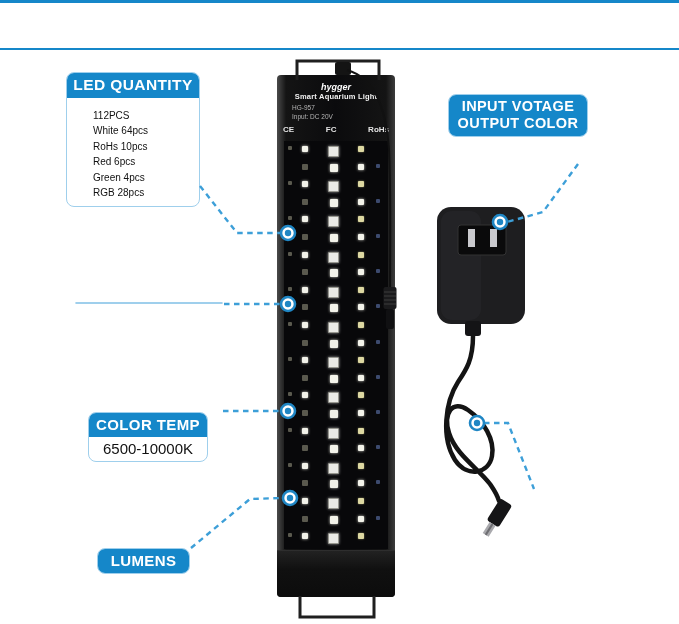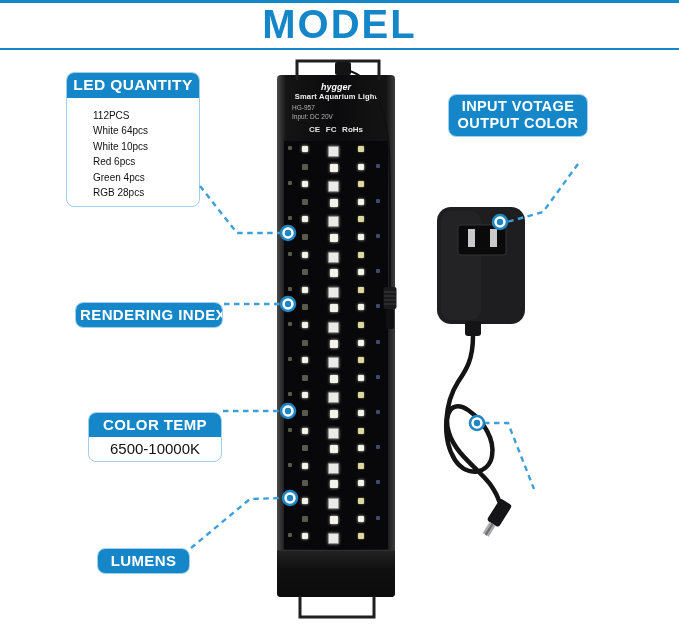--- a/index.html
+++ b/index.html
@@ -14,70 +14,68 @@
   .callout{position:absolute;background:#fff;border:1.5px solid #9fcfec;border-radius:8px;
            overflow:hidden;text-align:center;box-sizing:border-box;}
   .co-h{background:#1587c9;color:#fff;font-weight:bold;padding:3px 4px;font-size:15px;
         white-space:nowrap;letter-spacing:.4px;line-height:1.2;}
   .co-h .hl{display:block;}
   .co-b{font-size:15px;color:#111;padding:3px 4px 4px;}
   #co-led{left:66px;top:72px;width:134px;}
   #co-led .co-h{font-size:15.5px;}
   #co-led .co-b{text-align:left;padding:10px 4px 5px 26px;font-size:10px;line-height:15.5px;}
   #co-render{left:75px;top:302px;width:148px;}
-  #co-temp{left:88px;top:412px;width:134px;}
+  #co-temp{left:88px;top:412px;width:120px;}
   #co-lumens{left:97px;top:548px;width:93px;}
   #co-volt{left:448px;top:94px;width:140px;}
   #co-volt .co-h{font-size:14.5px;}
   #co-cord{left:530px;top:489px;width:128px;}
   
   #bar{position:absolute;left:277px;top:75px;width:118px;height:522px;border-radius:4px;
        background:linear-gradient(90deg,#4a4a4a 0,#141414 9px,#0b0b0d 50%,#141414 calc(100% - 9px),#3c3c3c 100%);}
   #cap-top{position:absolute;left:0;top:0;width:100%;height:66px;padding-top:7px;box-sizing:border-box;}
   .brand{font-size:9px;color:#fff;font-style:italic;font-weight:bold;text-align:center;line-height:10px;}
   .product{font-size:7.5px;color:#f2f2f2;font-weight:bold;text-align:center;letter-spacing:.2px;line-height:10px;}
   .modelno,.inputlbl{font-size:6.5px;color:#b5b5b5;text-align:left;margin:2px 0 0 15px;line-height:7px;}
-  .marks{display:flex;justify-content:space-between;padding:5px 32px 0;}
+  .marks{display:flex;justify-content:space-between;padding:5px 6px 0;}
   .mark{font-size:8px;font-weight:bold;color:#e4e4e4;}
   #led-area{position:absolute;left:7px;right:7px;top:66px;bottom:48px;background:#08080a;overflow:hidden;}
   #cap-bottom{position:absolute;left:0;bottom:0;width:100%;height:46px;
               background:linear-gradient(180deg,#222 0,#101010 40%,#0c0c0c 100%);
               border-top:1px solid #2e2e2e;border-radius:0 0 4px 4px;}
   .led{position:absolute;border-radius:1px;}
   .lw{background:#f3f3ea;box-shadow:0 0 3px rgba(255,255,245,.85);}
   .ly{background:#ddd8a2;box-shadow:0 0 2px rgba(230,225,160,.6);}
   .ld{background:#5a594e;}
   .lb{background:#3c4a6e;}
   .lbig{background:#eaeae6;border:1px solid #97978f;box-shadow:0 0 3px rgba(255,255,255,.6);box-sizing:border-box;}
   
   #overlay{position:absolute;left:0;top:0;width:679px;height:624px;pointer-events:none;}
 </style>
 </head>
 <body>
 
 <div id="stage">
 
   <div class="topline"></div>
-  <div class="page-title">MODEL</div>
   <div class="underline"></div>
 
   <div class="callout" id="co-led">
     <div class="co-h">LED QUANTITY</div>
     <div class="co-b">
       <div>112PCS</div>
       <div>White 64pcs</div>
-      <div>White 10pcs</div>
+      <div>RoHs 10pcs</div>
       <div>Red 6pcs</div>
       <div>Green 4pcs</div>
       <div>RGB 28pcs</div>
     </div>
   </div>
 
   <div class="callout" id="co-render">
-    <div class="co-h">RENDERING INDEX</div>
   </div>
 
   <div class="callout" id="co-temp">
     <div class="co-h">COLOR TEMP</div>
     <div class="co-b">6500-10000K</div>
   </div>
 
   <div class="callout" id="co-lumens">
     <div class="co-h">LUMENS</div>
   </div>

